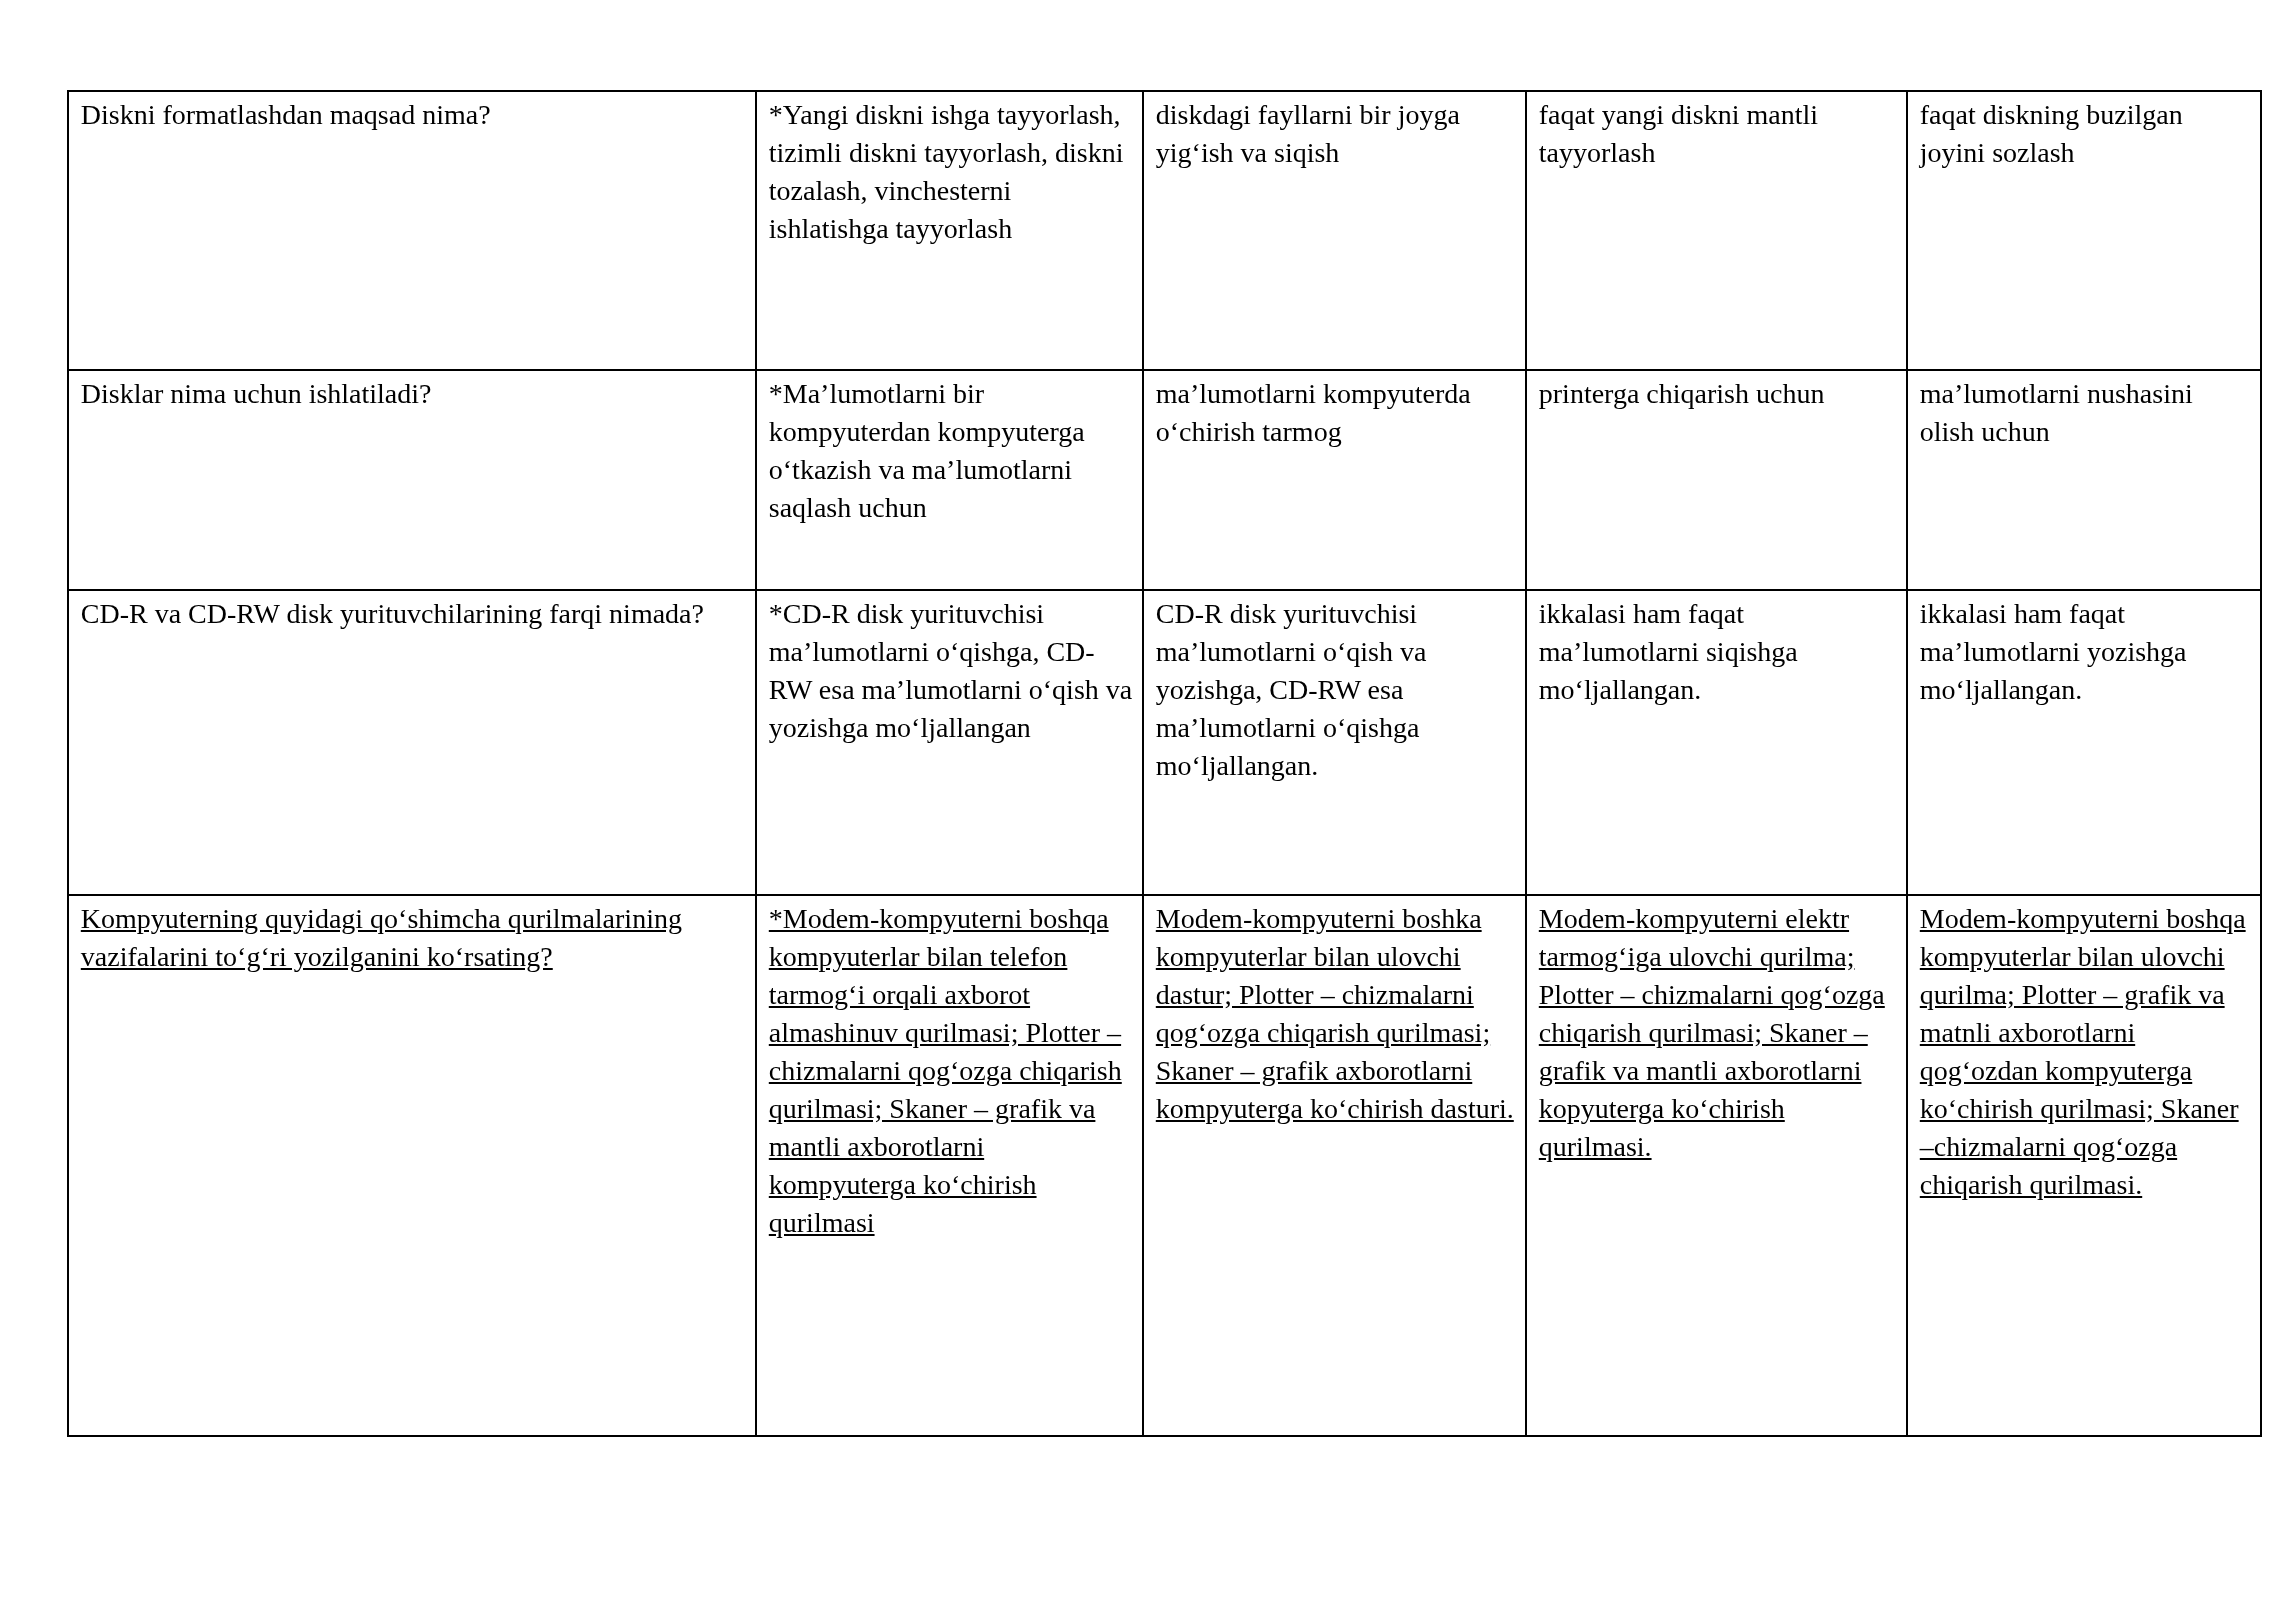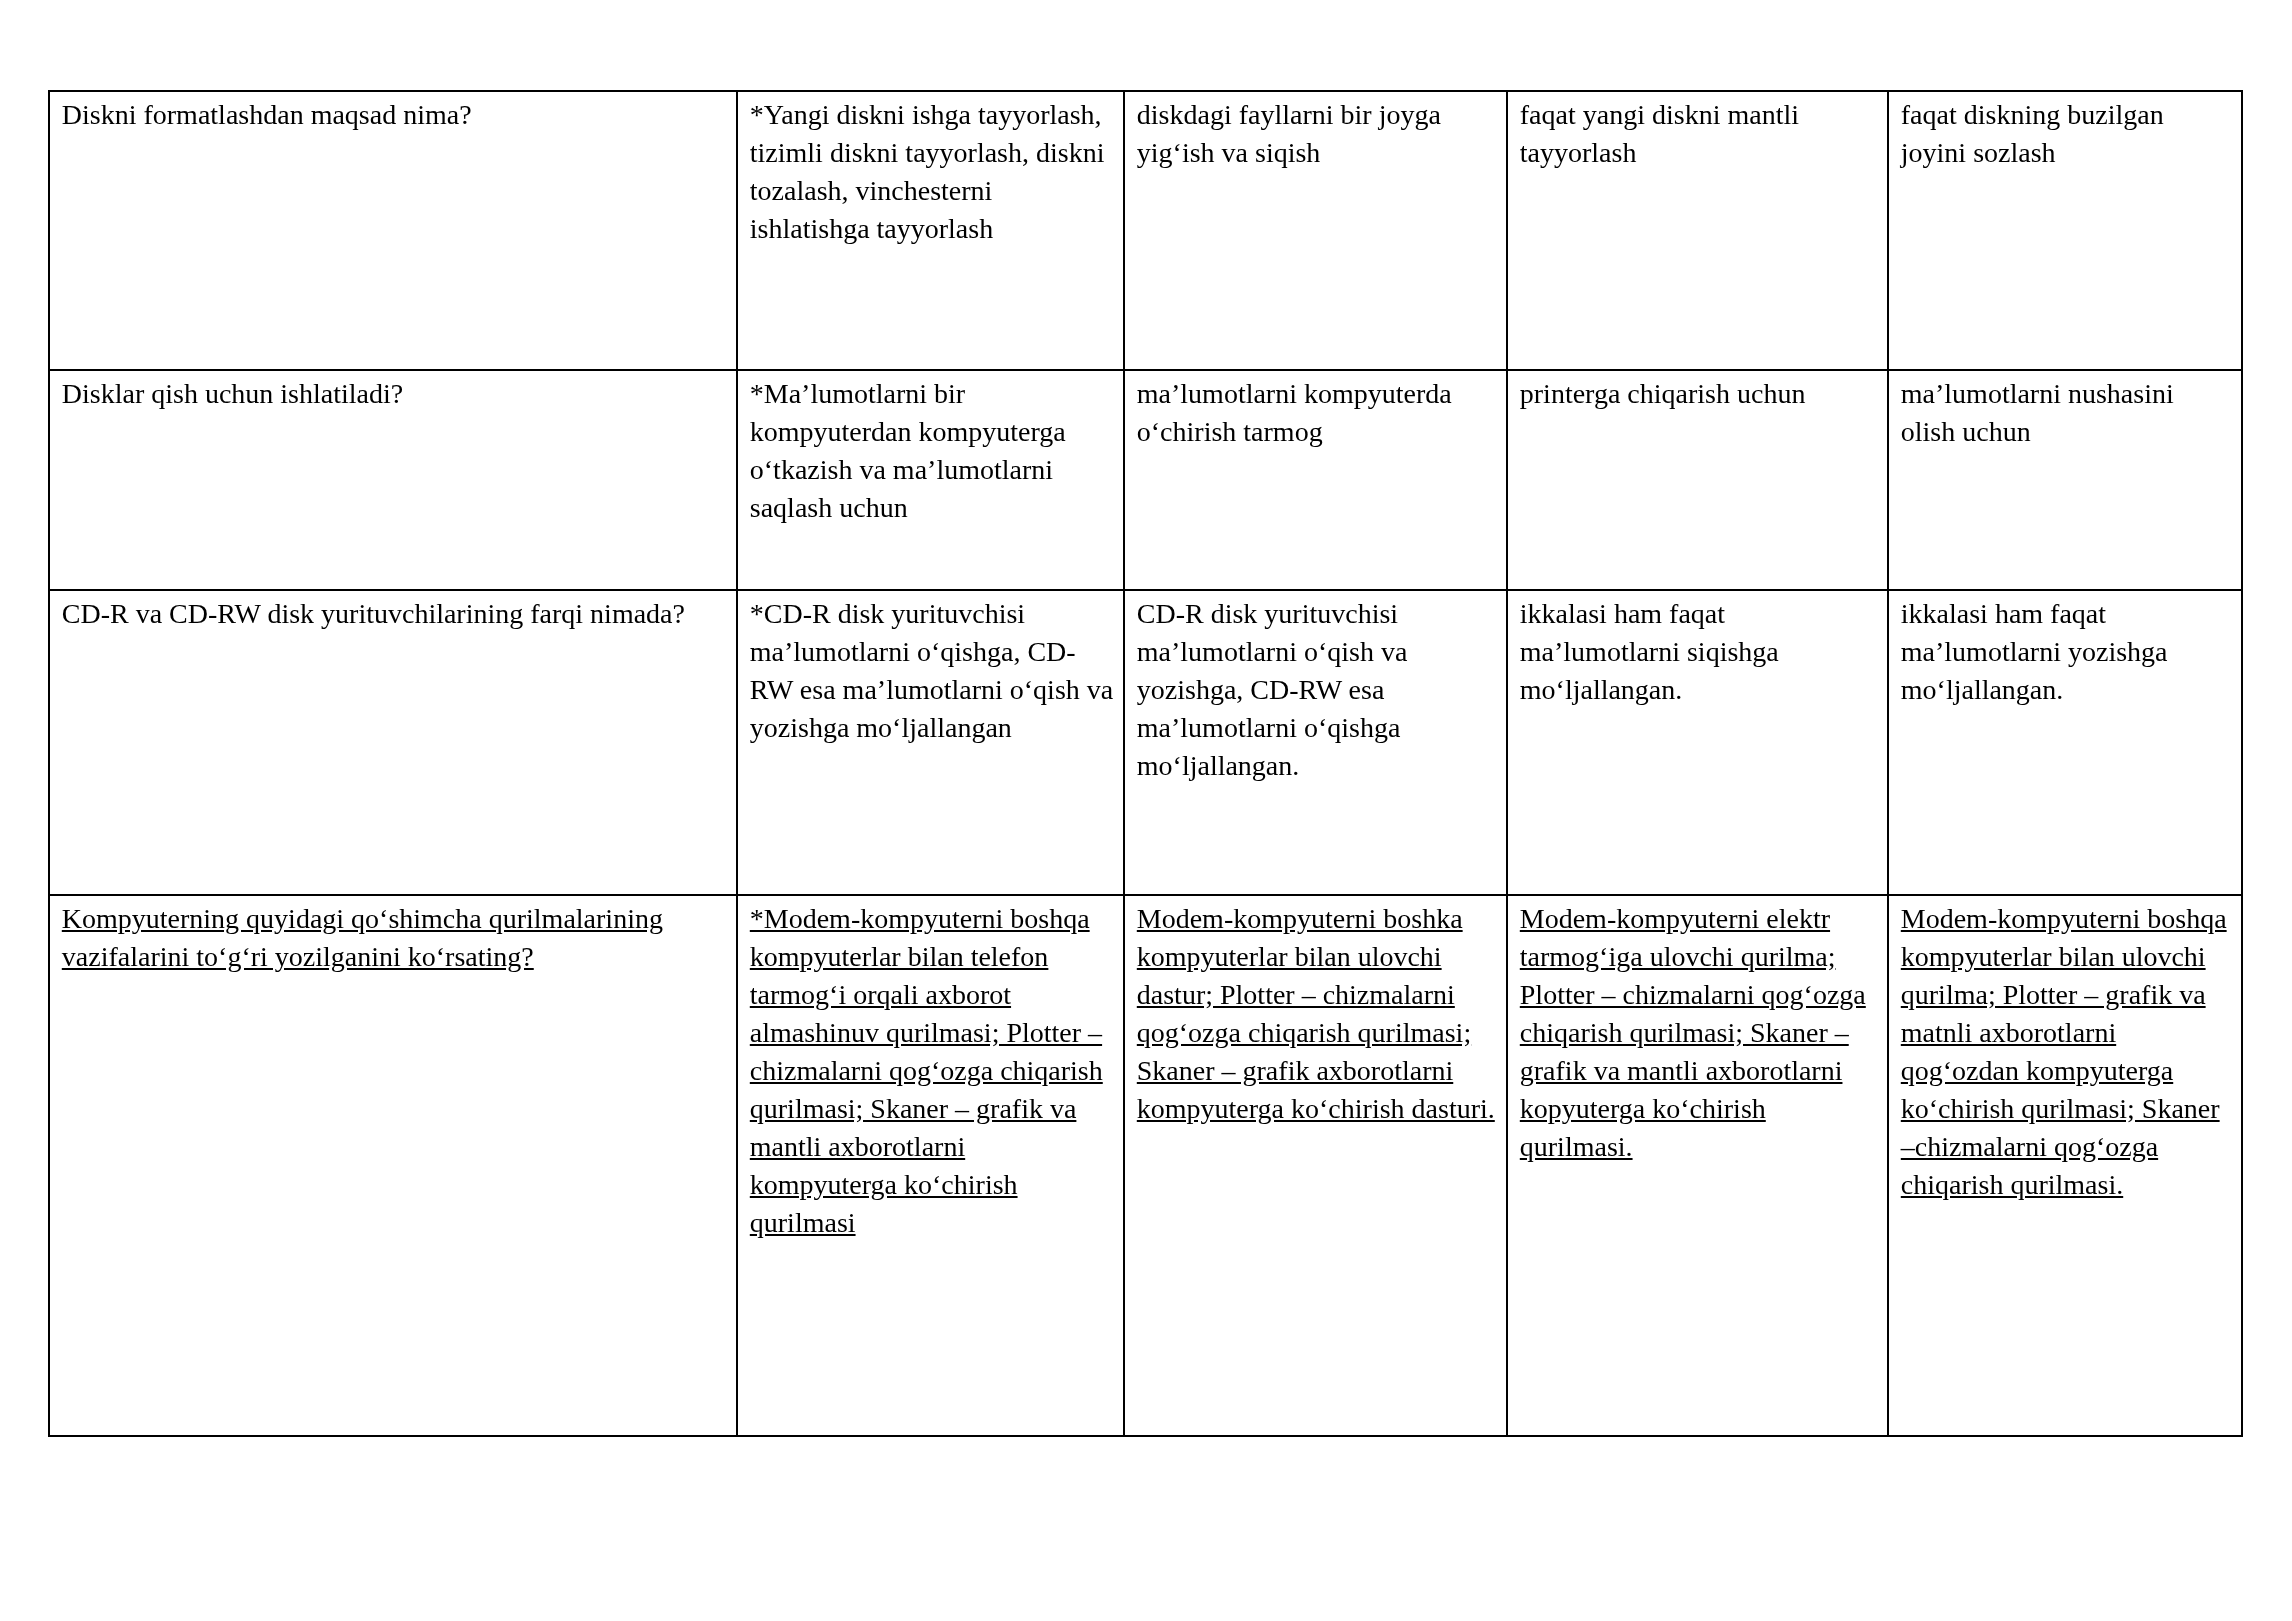--- a/index.html
+++ b/index.html
@@ -9,21 +9,21 @@
   }
   body {
     width: 2293px;
     height: 1621px;
     position: relative;
     font-family: "Liberation Serif", "DejaVu Serif", serif;
     color: #000000;
   }
   table.quiz {
     position: absolute;
-    left: 48px;
+    left: 67px;
     top: 90px;
     width: 2194px;
     border-collapse: collapse;
     table-layout: fixed;
     border: 2.9px solid #000000;
   }
   table.quiz td {
     border: 2px solid #000000;
     vertical-align: top;
     padding: 3.9px 9.8px 3.9px 11.8px;
@@ -51,21 +51,21 @@
     </colgroup>
     <tbody>
       <tr class="r1">
         <td>Diskni formatlashdan maqsad nima?</td>
         <td>*Yangi diskni ishga tayyorlash, tizimli diskni tayyorlash, diskni tozalash, vinchesterni ishlatishga tayyorlash</td>
         <td>diskdagi fayllarni bir joyga yig‘ish va siqish</td>
         <td>faqat yangi diskni mantli tayyorlash</td>
         <td>faqat diskning buzilgan joyini sozlash</td>
       </tr>
       <tr class="r2">
-        <td>Disklar qish uchun ishlatiladi?</td>
+        <td>Disklar nima uchun ishlatiladi?</td>
         <td>*Ma’lumotlarni bir kompyuterdan kompyuterga o‘tkazish va ma’lumotlarni saqlash uchun</td>
         <td>ma’lumotlarni kompyuterda o‘chirish tarmog</td>
         <td>printerga chiqarish uchun</td>
         <td>ma’lumotlarni nushasini olish uchun</td>
       </tr>
       <tr class="r4">
         <td>CD-R va CD-RW disk yurituvchilarining farqi nimada?</td>
         <td>*CD-R disk yurituvchisi ma’lumotlarni o‘qishga, CD-RW esa ma’lumotlarni o‘qish va yozishga mo‘ljallangan</td>
         <td>CD-R disk yurituvchisi ma’lumotlarni o‘qish va yozishga, CD-RW esa ma’lumotlarni o‘qishga mo‘ljallangan.</td>
         <td>ikkalasi ham faqat ma’lumotlarni siqishga mo‘ljallangan.</td>

